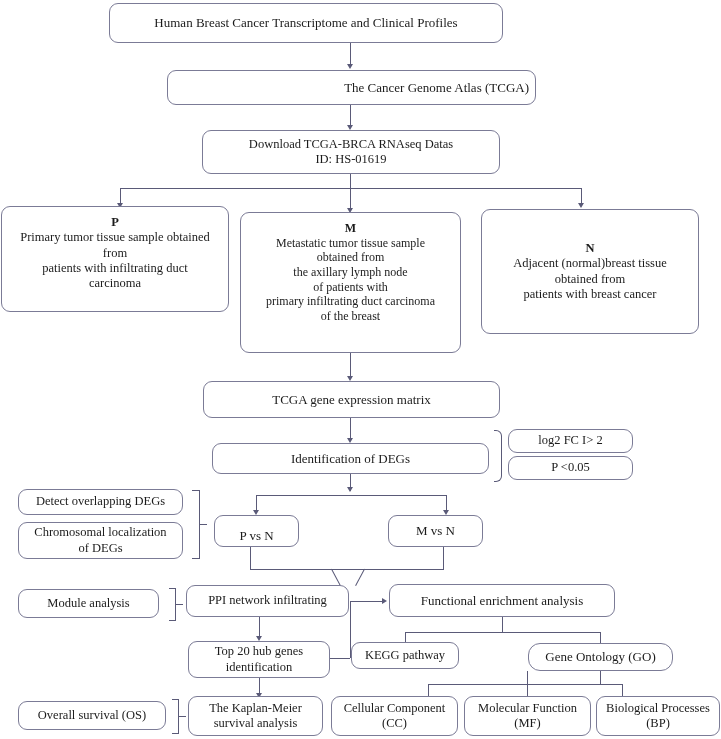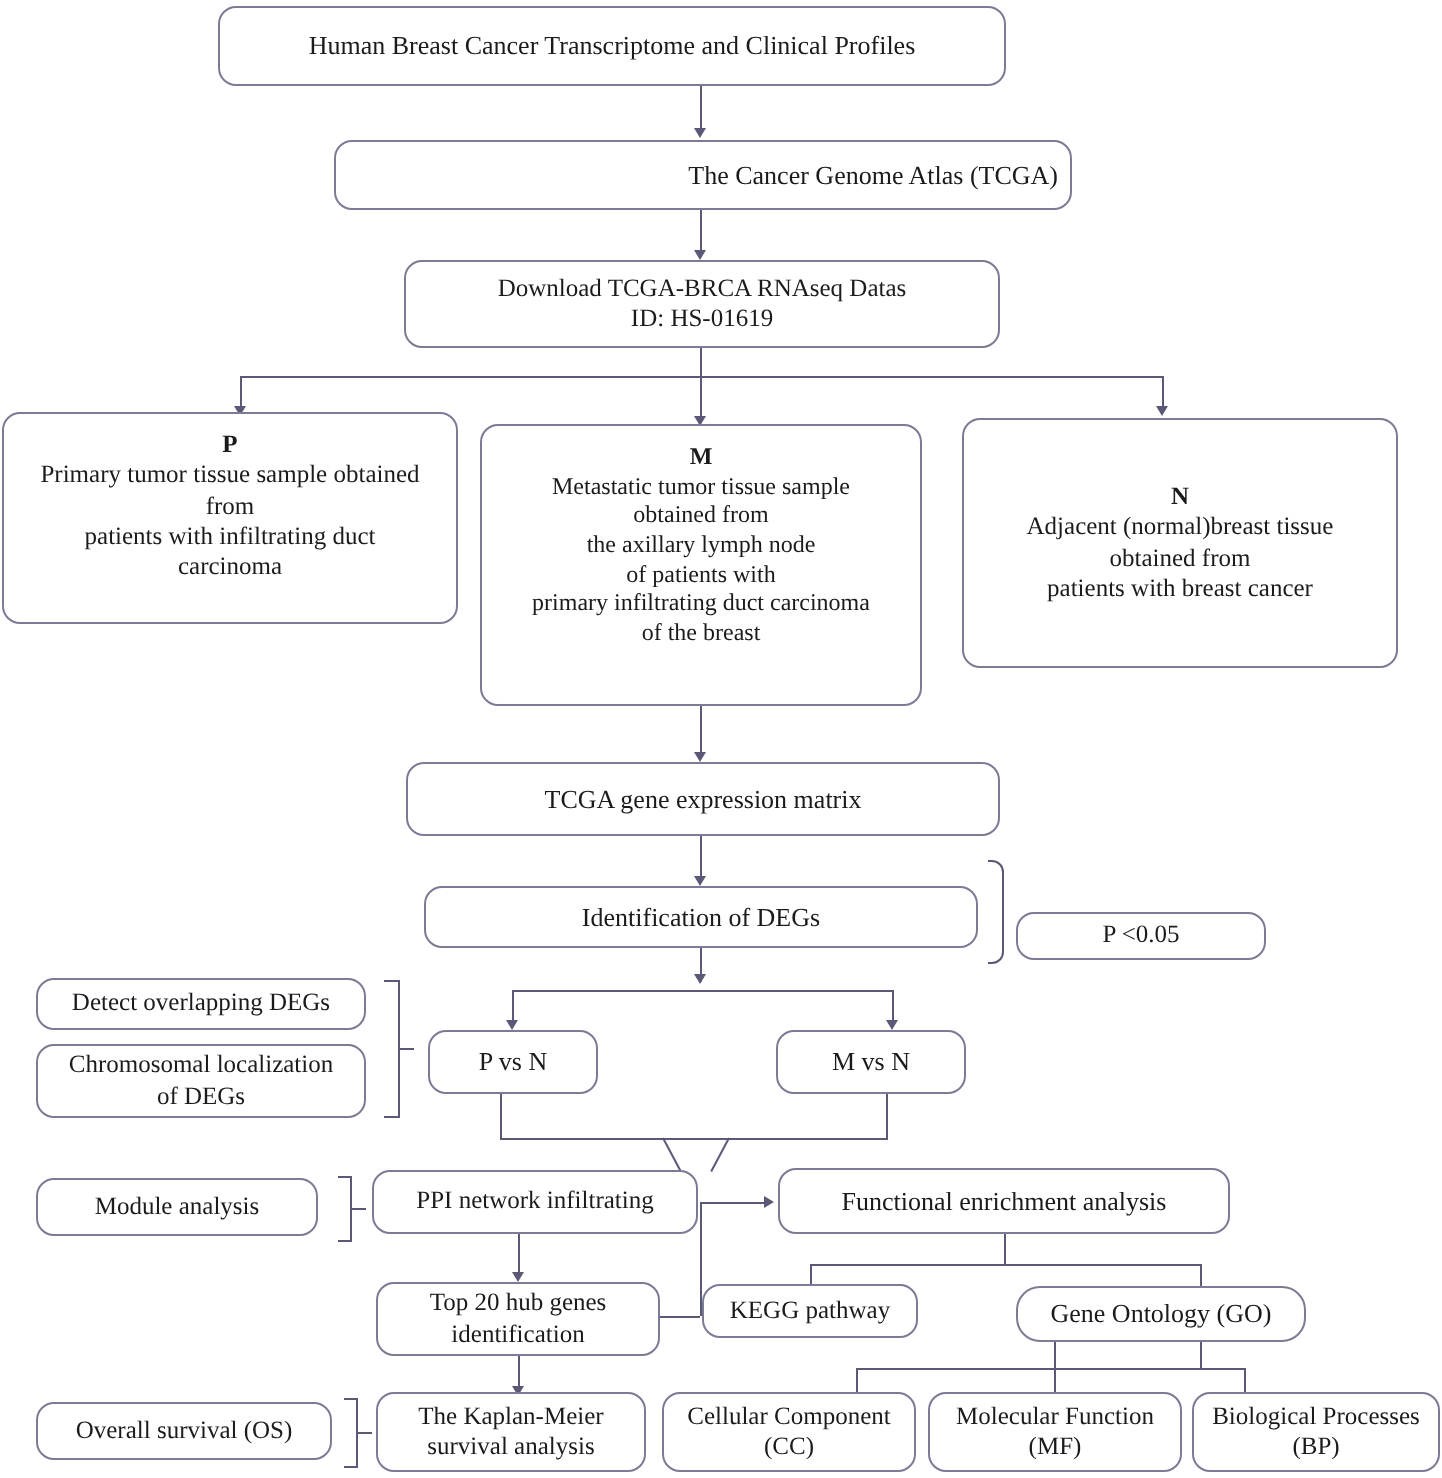--- a/index.html
+++ b/index.html
@@ -143,20 +143,23 @@
 
   <div class="ln lnv" style="left:350px;top:418px;height:23px;"></div>
   <div class="arrow" style="left:347px;top:438px;"></div>
 
   <div class="node f13" style="left:212px;top:443px;width:277px;height:31px;">
     <span class="inner">Identification of DEGs</span>
   </div>
 
   <div class="brace" style="left:494px;top:430px;height:50px;border-left:none;"></div>
 
+  <div class="node f125" style="left:508px;top:429px;width:125px;height:24px;">
+    <span class="inner">log2 FC I&gt; 2</span>
+  </div>
   <div class="node f125" style="left:508px;top:456px;width:125px;height:24px;">
     <span class="inner">P &lt;0.05</span>
   </div>
 
   <div class="ln lnv" style="left:350px;top:474px;height:17px;"></div>
   <div class="arrow" style="left:347px;top:487px;"></div>
   <div class="ln lnh" style="left:256px;top:495px;width:190px;"></div>
   <div class="ln lnv" style="left:256px;top:495px;height:17px;"></div>
   <div class="arrow" style="left:253px;top:510px;"></div>
   <div class="ln lnv" style="left:446px;top:495px;height:17px;"></div>
@@ -170,21 +173,21 @@
       <span>Chromosomal localization</span><br>
       <span>of DEGs</span>
     </span>
   </div>
 
   <div class="ln lnv" style="left:199px;top:490px;height:68px;"></div>
   <div class="ln lnh" style="left:192px;top:490px;width:8px;"></div>
   <div class="ln lnh" style="left:192px;top:558px;width:8px;"></div>
   <div class="ln lnh" style="left:200px;top:524px;width:7px;"></div>
 
-  <div class="node f13" style="left:214px;top:515px;width:85px;height:32px;">
+  <div class="node f13" style="left:214px;top:515px;width:85px;height:32px;align-items:flex-end;">
     <span class="inner">P vs N</span>
   </div>
   <div class="node f13" style="left:388px;top:515px;width:95px;height:32px;">
     <span class="inner">M vs N</span>
   </div>
 
   <div class="ln lnv" style="left:250px;top:547px;height:22px;"></div>
   <div class="ln lnv" style="left:443px;top:547px;height:22px;"></div>
   <div class="ln lnh" style="left:250px;top:569px;width:194px;"></div>
 
@@ -225,21 +228,21 @@
 
   <div class="ln lnv" style="left:502px;top:617px;height:15px;"></div>
   <div class="ln lnh" style="left:405px;top:632px;width:196px;"></div>
   <div class="ln lnv" style="left:405px;top:632px;height:11px;"></div>
   <div class="ln lnv" style="left:600px;top:632px;height:11px;"></div>
 
   <div class="node f125" style="left:351px;top:642px;width:108px;height:27px;justify-content:center;">
     <span class="inner">KEGG pathway</span>
   </div>
 
-  <div class="node f13" style="left:508px;top:643px;width:145px;height:28px;border-radius:12px;">
+  <div class="node f13" style="left:528px;top:643px;width:145px;height:28px;border-radius:12px;">
     <span class="inner">Gene Ontology (GO)</span>
   </div>
 
   <div class="ln lnv" style="left:259px;top:678px;height:18px;"></div>
   <div class="arrow" style="left:256px;top:693px;"></div>
 
   <div class="ln lnv" style="left:600px;top:671px;height:13px;"></div>
   <div class="ln lnh" style="left:428px;top:684px;width:195px;"></div>
   <div class="ln lnv" style="left:428px;top:684px;height:12px;"></div>
   <div class="ln lnv" style="left:527px;top:671px;height:25px;"></div>

